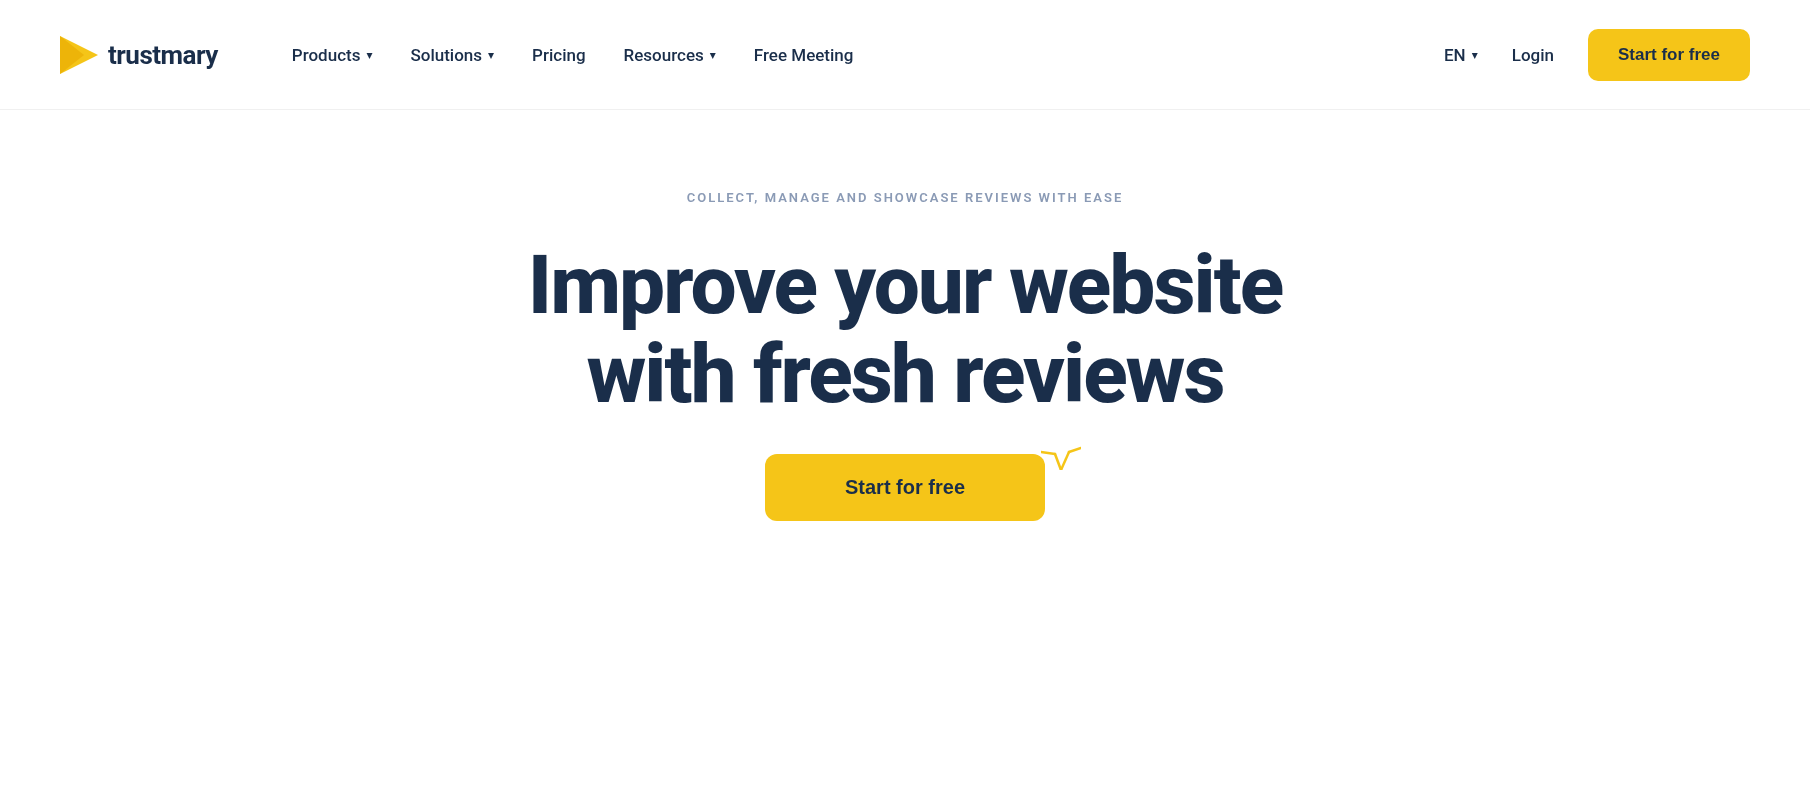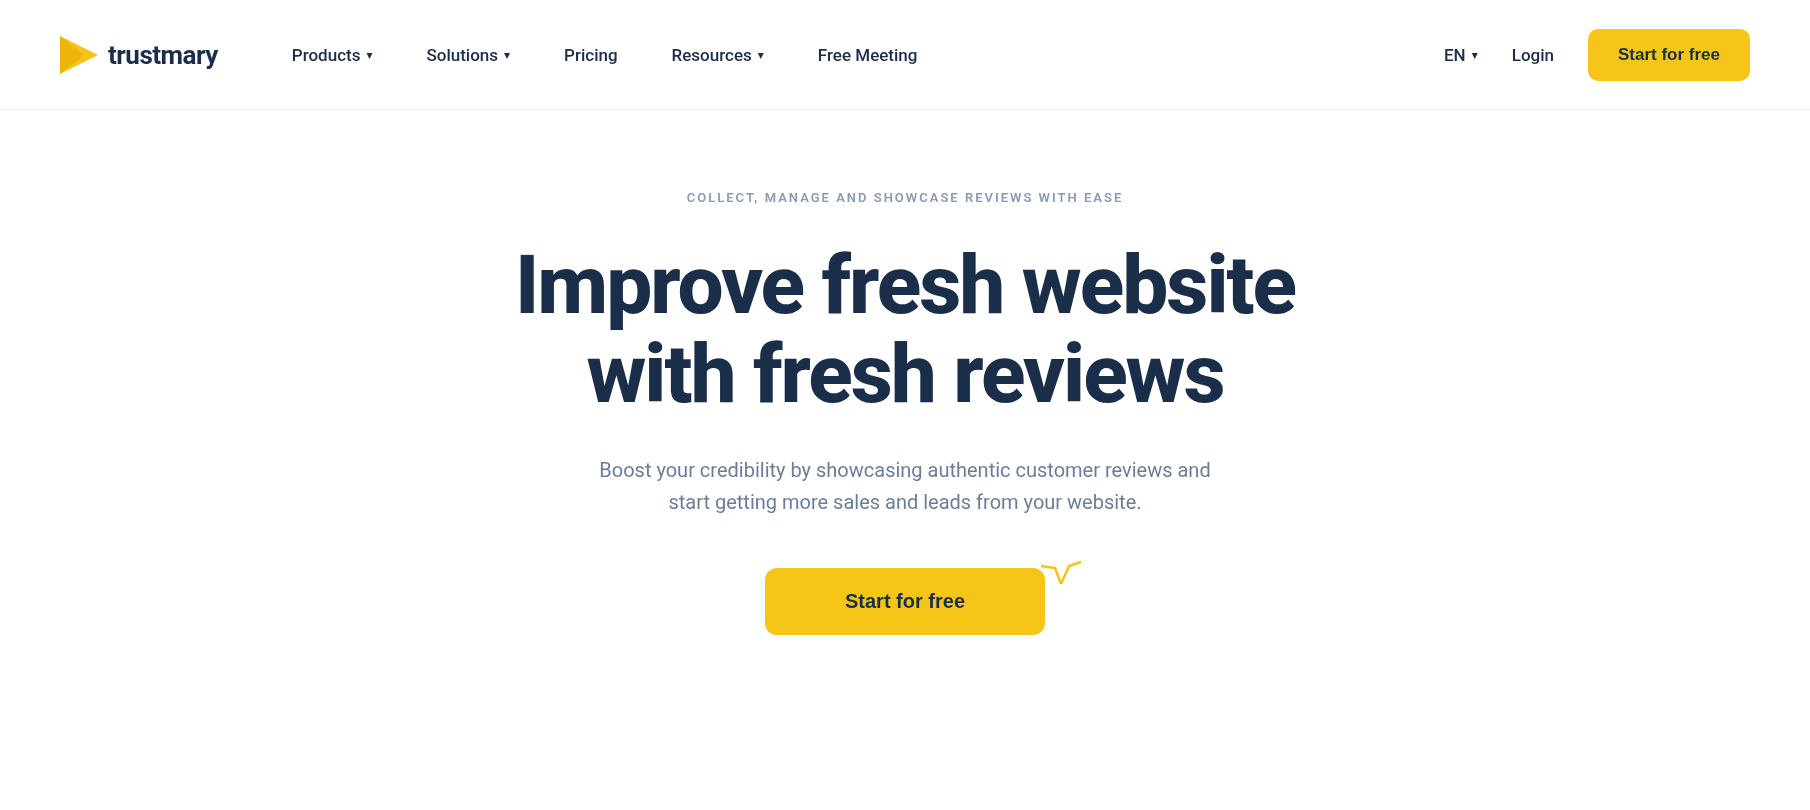--- a/index.html
+++ b/index.html
@@ -43,21 +43,21 @@
     .logo-text {
       font-size: 26px;
       font-weight: 700;
       color: #1a2e4a;
       letter-spacing: -0.5px;
     }
 
     .nav-links {
       display: flex;
       align-items: flex-start;
-      gap: 26px;
+      gap: 10px;
       flex: 1;
     }
 
     .nav-item {
       display: flex;
       align-items: center;
       gap: 6px;
       padding: 8px 14px;
       font-size: 17px;
       font-weight: 500;
@@ -218,25 +218,24 @@
       <span>Login</span>
     </div>
     <button class="start-btn-nav">Start for free</button>
   </div>
 </nav>
 
 <section class="hero">
   <p class="hero-tagline">COLLECT, MANAGE AND SHOWCASE REVIEWS WITH EASE</p>
 
   <h1 class="hero-headline">
-    <span>Improve fresh website</span><br>
+    <span>Improve your website</span><br>
     <span>with fresh reviews</span>
   </h1>
 
-  <p class="hero-subtext">Boost your credibility by showcasing authentic customer reviews and start getting more sales and leads from your website.</p>
 
   <div class="hero-cta-wrapper">
 
     <svg class="sparkle" viewBox="0 0 40 36" fill="none" xmlns="http://www.w3.org/2000/svg">
       <line x1="20" y1="36" x2="28" y2="18" stroke="#f5c518" stroke-width="2.5" stroke-linecap="round"></line>
       <line x1="28" y1="18" x2="40" y2="14" stroke="#f5c518" stroke-width="2.5" stroke-linecap="round"></line>
       <line x1="20" y1="36" x2="14" y2="20" stroke="#f5c518" stroke-width="2.5" stroke-linecap="round"></line>
       <line x1="14" y1="20" x2="0" y2="18" stroke="#f5c518" stroke-width="2.5" stroke-linecap="round"></line>
     </svg>
     <button class="start-btn-hero">Start for free</button>

